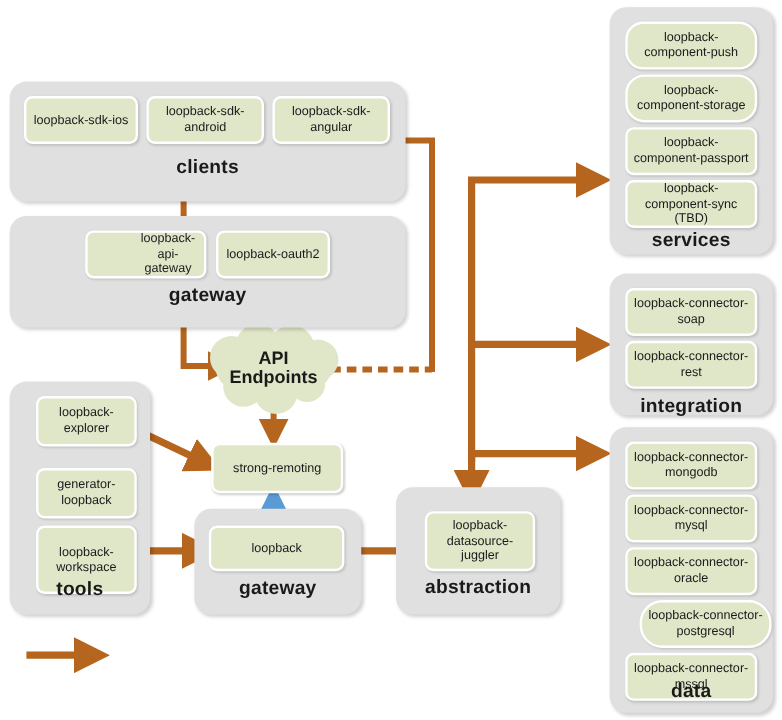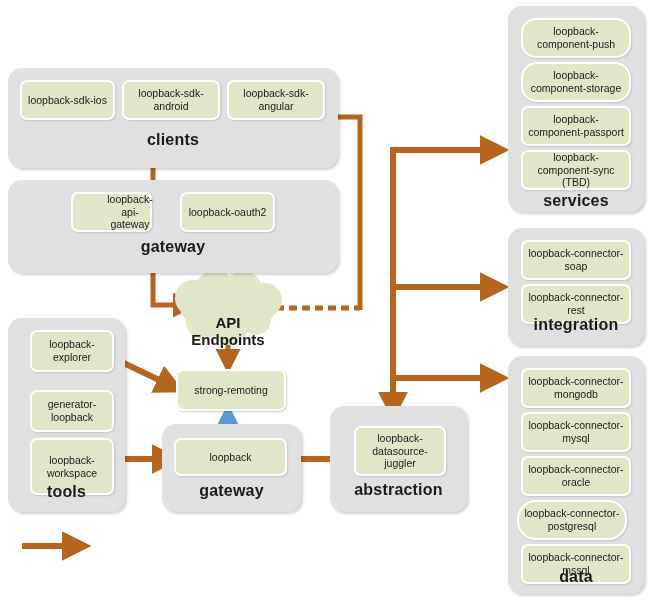--- a/index.html
+++ b/index.html
@@ -38,26 +38,25 @@
   }
   .node.standalone{
     box-shadow:1px 1px 2px rgba(0,0,0,0.2);
   }
   .cloud{
     position:absolute;
     font-weight:bold;
     font-size:15px;
     color:#1a1a1a;
     display:flex;
-    align-items:flex-start;
+    align-items:center;
     justify-content:center;
     text-align:center;
     line-height:1.1;
     z-index:5;
-    margin-top:32px;
   }
   .cloud .cloud-text{position:relative;z-index:3;}
   svg.wires{position:absolute;left:0;top:0;width:652px;height:600px;overflow:visible;}
 </style>
 </head>
 <body>
 
 <div id="canvas">
 
   <svg class="wires" viewBox="0 0 652 600">
@@ -110,21 +109,21 @@
   </svg>
 
   <div class="group" style="left:8px; top:68px; width:330px; height:100px;">
     <div class="node" style="left:12px; top:12px; width:95px; height:40px;">loopback-sdk-ios</div>
     <div class="node" style="left:114px; top:12px; width:98px; height:40px;">loopback-sdk-android</div>
     <div class="node" style="left:219px; top:12px; width:98px; height:40px;">loopback-sdk-angular</div>
     <div class="group-label" style="top:63px;">clients</div>
   </div>
 
   <div class="group" style="left:8px; top:180px; width:330px; height:93px;">
-    <div class="node" style="left:63px; top:12px; width:81px; height:40px;padding-left:40px;">loopback-api-gateway</div>
+    <div class="node" style="left:63px; top:12px; width:101px; height:40px;padding-left:40px;">loopback-api-gateway</div>
     <div class="node" style="left:172px; top:12px; width:95px; height:40px;">loopback-oauth2</div>
     <div class="group-label" style="top:58px;">gateway</div>
   </div>
 
   <div class="cloud" style="left:180px; top:283px; width:96px; height:48px;">
     <div class="cloud-text">
       <span>API</span><br>
       <span>Endpoints</span>
     </div>
   </div>
@@ -152,25 +151,25 @@
     <div class="node" style="left:13px; top:12px; width:110px; height:40px;border-radius:15px;">loopback-component-push</div>
     <div class="node" style="left:13px; top:56px; width:110px; height:40px;border-radius:16px;">loopback-component-storage</div>
     <div class="node" style="left:13px; top:100px; width:110px; height:40px;">loopback-component-passport</div>
     <div class="node" style="left:13px; top:144px; width:110px; height:40px;">loopback-component-sync (TBD)</div>
     <div class="group-label" style="top:186px;">services</div>
   </div>
 
   <div class="group" style="left:508px; top:228px; width:136px; height:118px;">
     <div class="node" style="left:13px; top:12px; width:110px; height:40px;">loopback-connector-soap</div>
     <div class="node" style="left:13px; top:56px; width:110px; height:40px;">loopback-connector-rest</div>
-    <div class="group-label" style="top:88px;">integration</div>
+    <div class="group-label" style="top:102px;">integration</div>
   </div>
 
   <div class="group" style="left:508px; top:356px; width:136px; height:238px;">
     <div class="node" style="left:13px; top:12px; width:110px; height:40px;">loopback-connector-mongodb</div>
     <div class="node" style="left:13px; top:56px; width:110px; height:40px;">loopback-connector-mysql</div>
     <div class="node" style="left:13px; top:100px; width:110px; height:40px;">loopback-connector-oracle</div>
-    <div class="node" style="left:9px; top:144px; width:110px; height:40px;border-radius:19px;">loopback-connector-postgresql</div>
+    <div class="node" style="left:25px; top:144px; width:110px; height:40px;border-radius:19px;">loopback-connector-postgresql</div>
     <div class="node" style="left:13px; top:188px; width:110px; height:40px;">loopback-connector-mssql</div>
     <div class="group-label" style="top:212px;">data</div>
   </div>
 
 </div>
 
 </body></html>

